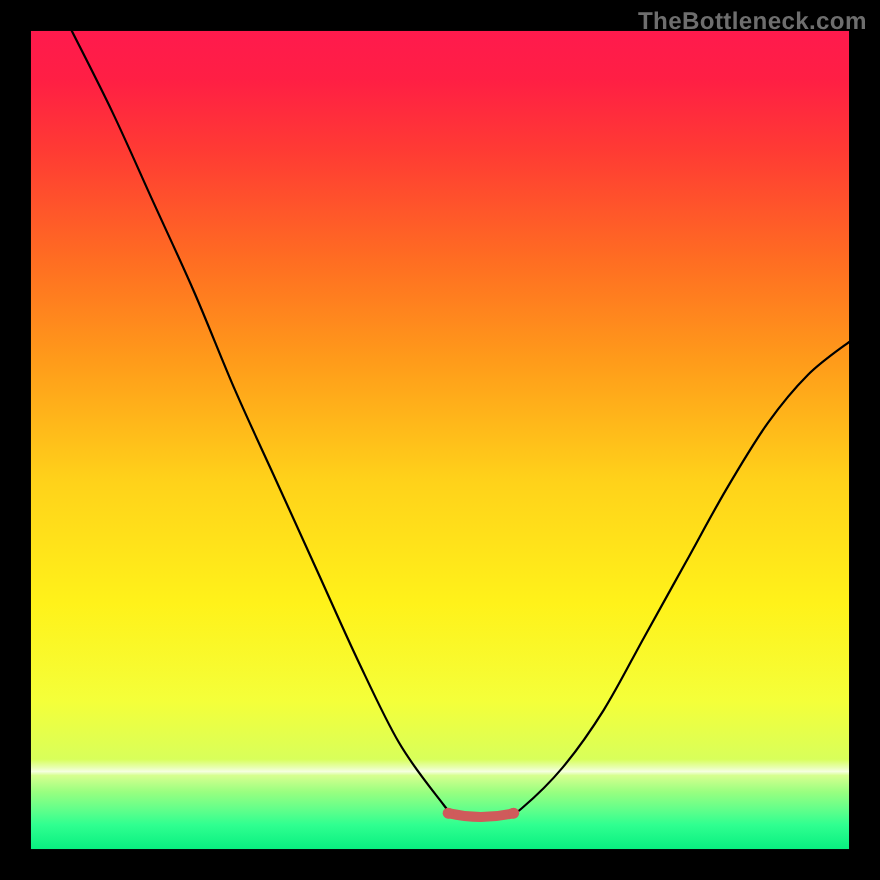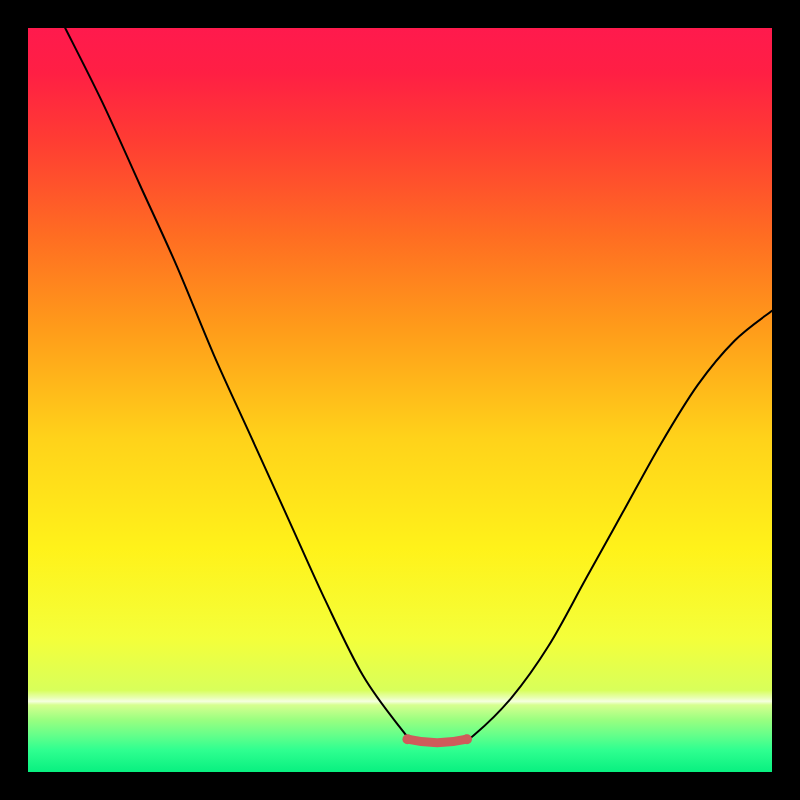--- a/index.html
+++ b/index.html
@@ -81,14 +81,15 @@
 
     <svg class="curve" viewBox="0 0 744 744" preserveAspectRatio="none">
       <path id="main-curve" fill="none" stroke-width="2" stroke-linecap="round" stroke-linejoin="round" d="M 37.20 0.00 C 43.40 12.40, 62.00 48.36, 74.40 74.40 C 86.80 100.44, 99.20 128.96, 111.60 156.24 C 124.00 183.52, 136.40 209.56, 148.80 238.08 C 161.20 266.60, 173.60 298.84, 186.00 327.36 C 198.40 355.88, 210.80 381.92, 223.20 409.20 C 235.60 436.48, 248.00 463.76, 260.40 491.04 C 272.80 518.32, 285.20 546.84, 297.60 572.88 C 310.00 598.92, 322.40 626.20, 334.80 647.28 C 347.20 668.36, 363.32 688.20, 372.00 699.36 C 380.68 710.52, 380.68 711.76, 386.88 714.24 C 393.08 716.72, 401.76 714.24, 409.20 714.24 C 416.64 714.24, 425.32 715.48, 431.52 714.24 C 437.72 713.00, 437.72 714.24, 446.40 706.80 C 455.08 699.36, 471.20 684.48, 483.60 669.60 C 496.00 654.72, 508.40 637.36, 520.80 617.52 C 533.20 597.68, 545.60 572.88, 558.00 550.56 C 570.40 528.24, 582.80 505.92, 595.20 483.60 C 607.60 461.28, 620.00 437.72, 632.40 416.64 C 644.80 395.56, 657.20 374.48, 669.60 357.12 C 682.00 339.76, 694.40 324.88, 706.80 312.48 C 719.20 300.08, 737.80 287.68, 744.00 282.72" stroke="#000000"></path>
       <path id="trough-marker" fill="none" stroke-width="9" stroke-linecap="round" stroke-linejoin="round" d="M 379.44 711.24 Q 409.20 718.24 438.96 711.24" stroke="#cf5b5b"></path>
       <circle id="trough-dot-left" r="5" cx="379.44" cy="711.24" fill="#cf5b5b"></circle>
       <circle id="trough-dot-right" r="5" cx="438.96" cy="711.24" fill="#cf5b5b"></circle>
     </svg>
 
   </div>
 
+  <div class="watermark">TheBottleneck.com</div>
 
 </div>
 
 </body></html>

